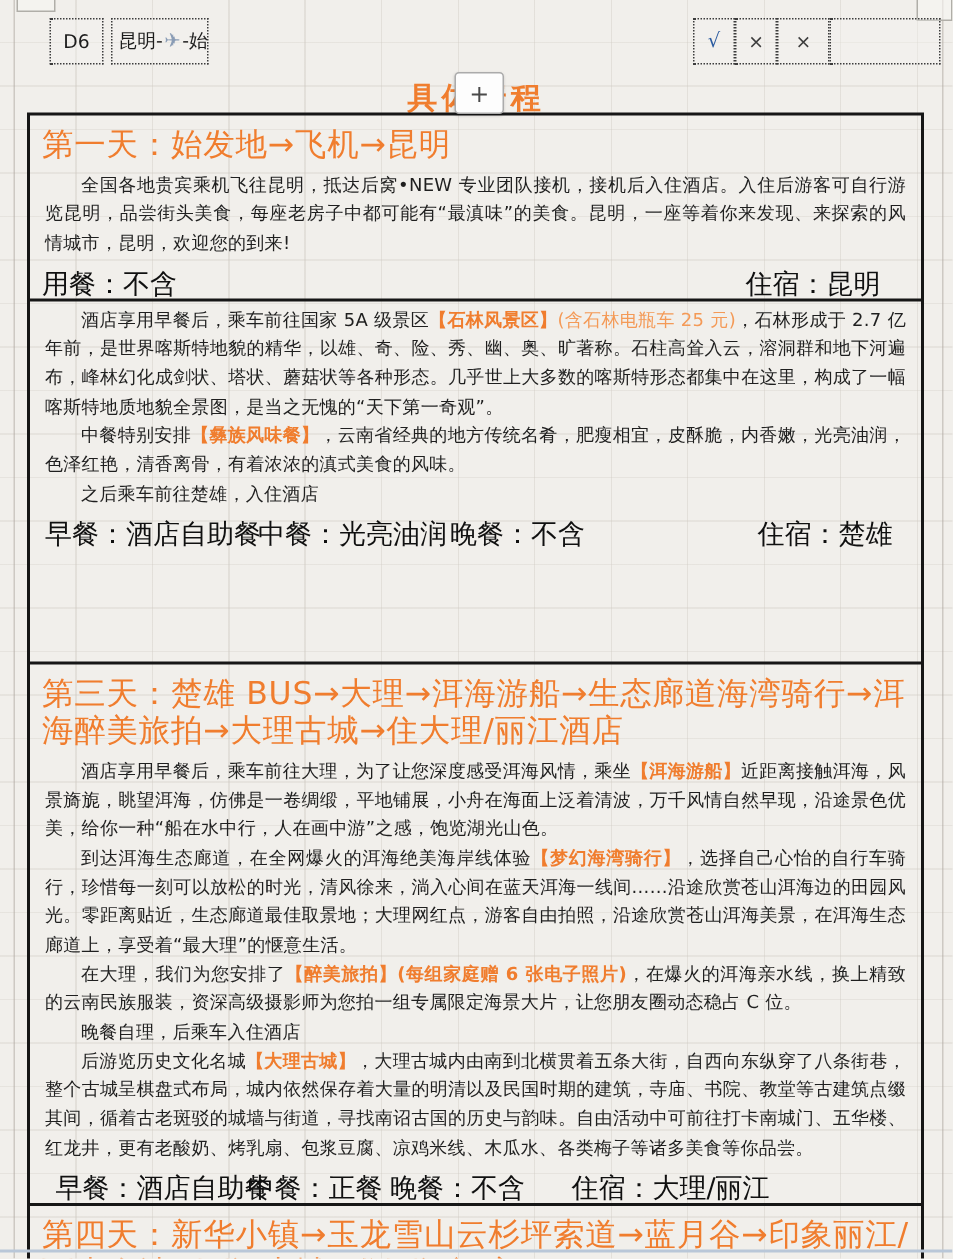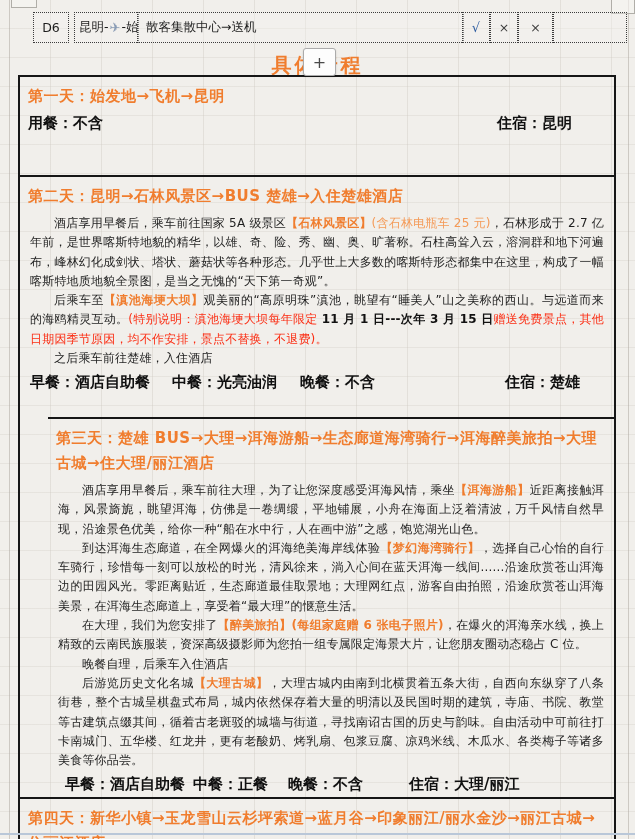--- a/index.html
+++ b/index.html
@@ -51,86 +51,87 @@
   }
 
   
   .doc {
     position:absolute; left:18px; top:75px; width:594px;
     border:2px solid #161616;
   }
   .day { position:relative; }
   .day + .day { border-top:2px solid #161616; }
   .day-header {
-    color:#f07d2e; font-weight:bold; font-size:15px; line-height:25px;
+    color:#f07d2e; font-weight:normal; font-size:21px; line-height:25px;
     padding:7px 8px 2px 8px; letter-spacing:0.5px;
   }
   .day-body { padding:3px 10px 2px 10px; }
   .day-body p {
     font-size:12px; line-height:19.3px; color:#1f1f1f;
     text-indent:2em; text-align:justify; letter-spacing:0.2px;
   }
   .hl   { color:#f07d2e; font-weight:bold; }
   .note { color:#f49a57;margin-top:36px; }
   .red  { color:#fb2e14; }
   .b    { color:#111; font-weight:bold; }
   .meal-row { position:relative; height:22px; margin-top:3px; }
   .meal {
-    position:absolute; top:0; font-size:15px; font-weight:bold; color:#101010;
+    position:absolute; top:0; font-size:18px; font-weight:normal; color:#101010;
     white-space:nowrap;
   }
   .d1 { min-height:98px; }
   .d2 { min-height:240px; }
-  .d3 { min-height:330px;margin-left:28px; }
+  .d3 { min-height:330px; }
   .d4 { min-height:70px; }
   .bottomline { position:absolute; left:0; top:833px; width:635px; height:2px; background:#b9c7d8; }
 </style>
 </head>
 <body>
 
 <div class="page">
   <div class="pageline pl-left"></div>
   <div class="pageline pl-right"></div>
   <div class="frag frag-tl"></div>
   <div class="frag frag-tr"></div>
 
   <div class="toprow">
     <div class="cell c-ref">D6</div>
     <div class="cell c-route">
         <span>昆明-</span>
         <span class="plane">✈</span>
         <span>-始发</span>
       </div>
-    <div class="cell c-desc">散客集散中心→送机</div>
     <div class="cell c-chk">√</div>
     <div class="cell c-x1">×</div>
     <div class="cell c-x2">×</div>
     <div class="cell c-blank"></div>
   </div>
 
   <div class="title">具体行程</div>
   <div class="plusbox">
       <span>+</span>
     </div>
 
   <div class="doc">
 
     <section class="day d1">
       <div class="day-header">第一天：始发地→飞机→昆明</div>
+      <div class="day-body">
+        <p><span>全国各地贵宾乘机飞往昆明，抵达后窝•NEW 专业团队接机，接机后入住酒店。入住后游客可自行游览昆明，品尝街头美食，每座老房子中都可能有“最滇味”的美食。昆明，一座等着你来发现、来探索的风情城市，昆明，欢迎您的到来!</span></p>
+      </div>
       <div class="meal-row">
         <span class="meal" style="left:8px">用餐：不含</span>
         <span class="meal" style="left:477px">住宿：昆明</span>
       </div>
     </section>
 
     <section class="day d2">
-      <div class="day-header">第二天：昆明→石林风景区→BUS 楚雄→入住楚雄酒店</div>
       <div class="day-body">
         <p><span>酒店享用早餐后，乘车前往国家 5A 级景区</span><span class="hl">【石林风景区】</span><span class="note">(含石林电瓶车 25 元)</span><span>，石林形成于 2.7 亿年前，是世界喀斯特地貌的精华，以雄、奇、险、秀、幽、奥、旷著称。石柱高耸入云，溶洞群和地下河遍布，峰林幻化成剑状、塔状、蘑菇状等各种形态。几乎世上大多数的喀斯特形态都集中在这里，构成了一幅喀斯特地质地貌全景图，是当之无愧的“天下第一奇观”。</span></p>
-        <p><span>后乘车至</span><span class="hl">【滇池海埂大坝】</span><span>观美丽的“高原明珠”滇池，眺望有“睡美人”山之美称的西山。与远道而来的海鸥精灵互动。</span><span class="red">(特别说明：滇池海埂大坝每年限定 </span><span class="b">11 月 1 日---次年 3 月 15 日</span><span class="red">赠送免费景点，其他日期因季节原因，均不作安排，景点不替换，不退费)。</span></p>
+        <p><span>中餐特别安排</span><span class="hl">【彝族风味餐】</span><span>，云南省经典的地方传统名肴，肥瘦相宜，皮酥脆，内香嫩，光亮油润，色泽红艳，清香离骨，有着浓浓的滇式美食的风味。</span></p>
         <p><span>之后乘车前往楚雄，入住酒店</span></p>
       </div>
       <div class="meal-row">
         <span class="meal" style="left:10px">早餐：酒店自助餐</span>
         <span class="meal" style="left:152px">中餐：光亮油润</span>
         <span class="meal" style="left:280px">晚餐：不含</span>
         <span class="meal" style="left:485px">住宿：楚雄</span>
       </div>
     </section>
 

